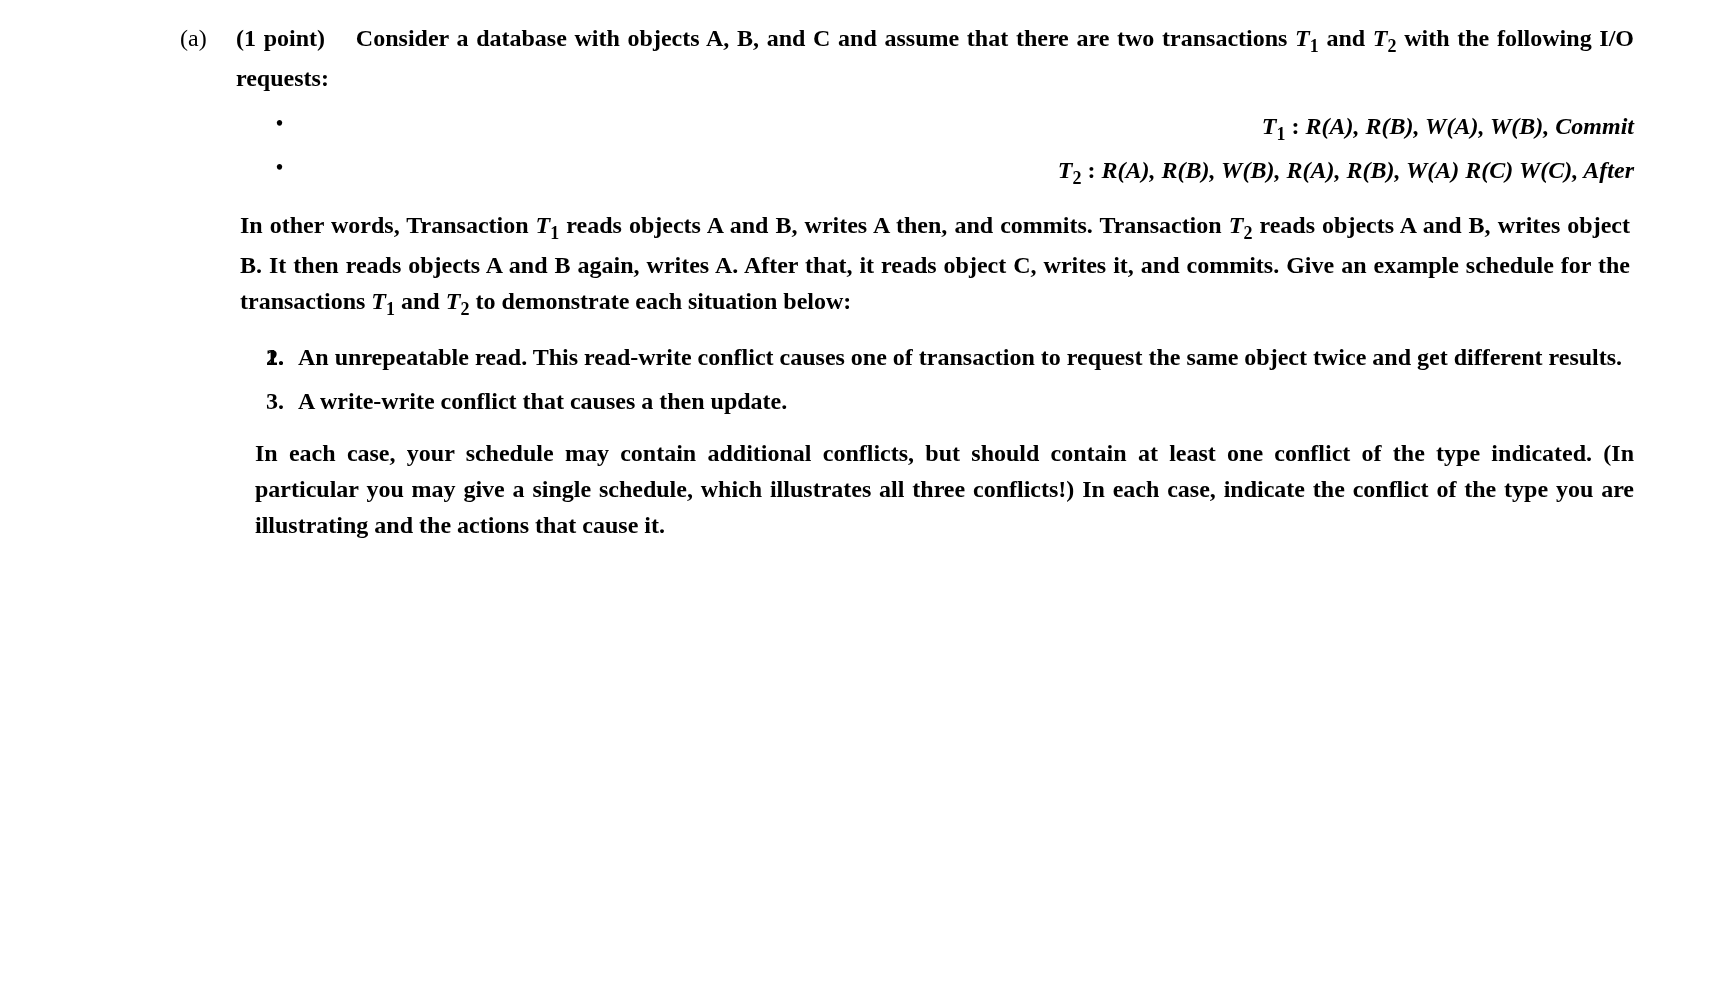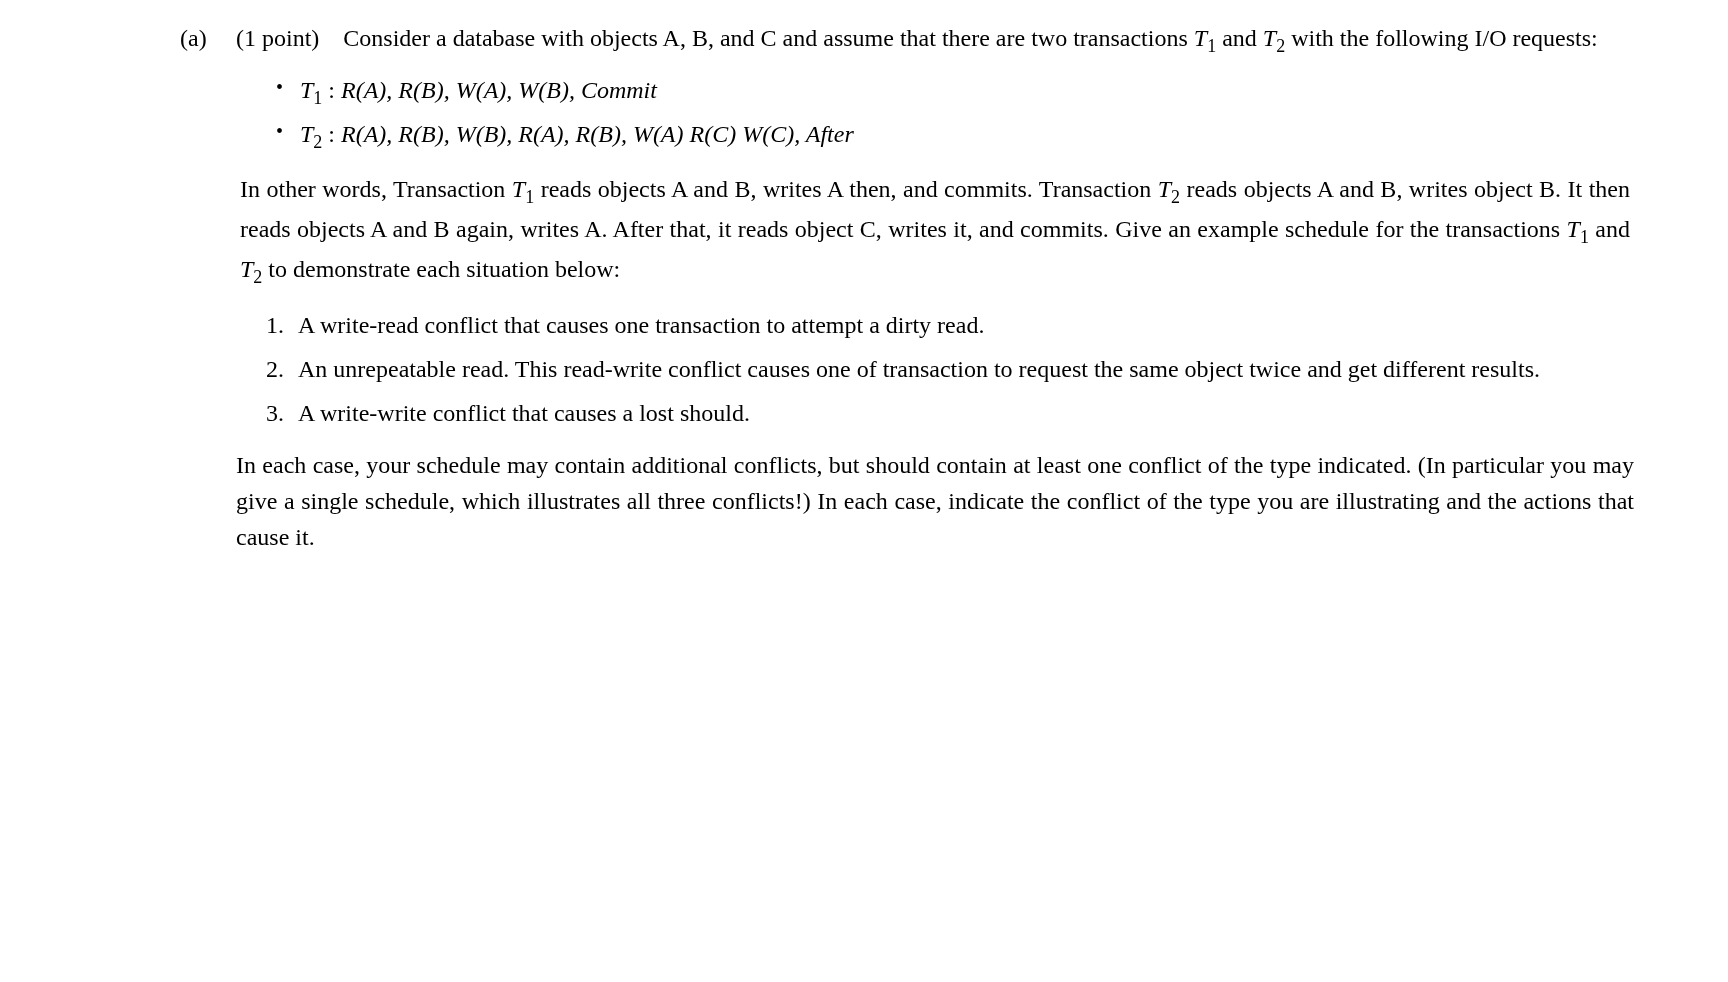--- a/index.html
+++ b/index.html
@@ -15,33 +15,35 @@
     }
     .part-label {
       display: inline-block;
       width: 50px;
       vertical-align: top;
     }
     .part-body {
       display: inline-block;
       width: calc(100% - 60px);
       vertical-align: top;
+      font-weight: bold;
     }
     .intro {
       text-align: justify;
       margin-bottom: 12px;
     }
     .bullet-list {
       margin: 8px 0 16px 0;
       padding-left: 40px;
     }
     .bullet-item {
       position: relative;
       padding-left: 24px;
       margin-bottom: 4px;
+      text-align: right;
     }
     .bullet-item::before {
       content: "•";
       position: absolute;
       left: 0;
       font-size: 20px;
     }
     .math-line {
       font-style: italic;
     }
@@ -70,20 +72,21 @@
       margin-bottom: 8px;
       text-align: justify;
     }
     .enum-number {
       position: absolute;
       left: 0;
     }
     .closing {
       text-align: justify;
       margin-top: 16px;
+      margin-left: 19px;
     }
   </style>
 </head>
 <body>
 
 <div>
   <span class="part-label">(a)</span>
   <div class="part-body">
 
     <div class="intro">
@@ -105,28 +108,27 @@
       </div>
     </div>
 
     <div class="desc">
       <span>In other words, Transaction </span><span class="math-var">T</span><span class="sub">1</span><span> reads objects A and B, writes A then, and commits. Transaction </span><span class="math-var">T</span><span class="sub">2</span><span> reads objects A and B, writes object B. It then reads objects A and B again, writes A. After that, it reads object C, writes it, and commits. Give an example schedule for the transactions </span><span class="math-var">T</span><span class="sub">1</span><span> and </span><span class="math-var">T</span><span class="sub">2</span><span> to demonstrate each situation below:</span>
     </div>
 
     <div class="enum-list">
       <div class="enum-item">
         <span class="enum-number">1.</span>
-        <span>A write-read conflict that causes one transaction to attempt a dirty read.</span>
       </div>
       <div class="enum-item">
         <span class="enum-number">2.</span>
         <span>An unrepeatable read.  This read-write conflict causes one of transaction to request the same object twice and get different results.</span>
       </div>
       <div class="enum-item">
         <span class="enum-number">3.</span>
-        <span>A write-write conflict that causes a lost should.</span>
+        <span>A write-write conflict that causes a then update.</span>
       </div>
     </div>
 
     <div class="closing">In each case, your schedule may contain additional conflicts, but should contain at least one conflict of the type indicated.  (In particular you may give a single schedule, which illustrates all three conflicts!)  In each case, indicate the conflict of the type you are illustrating and the actions that cause it.</div>
 
   </div>
 </div>
 
 </body></html>

